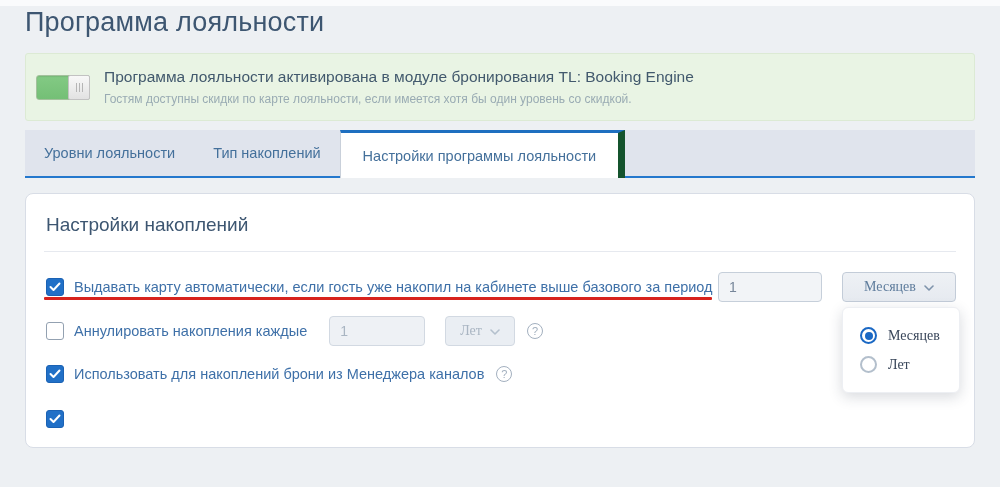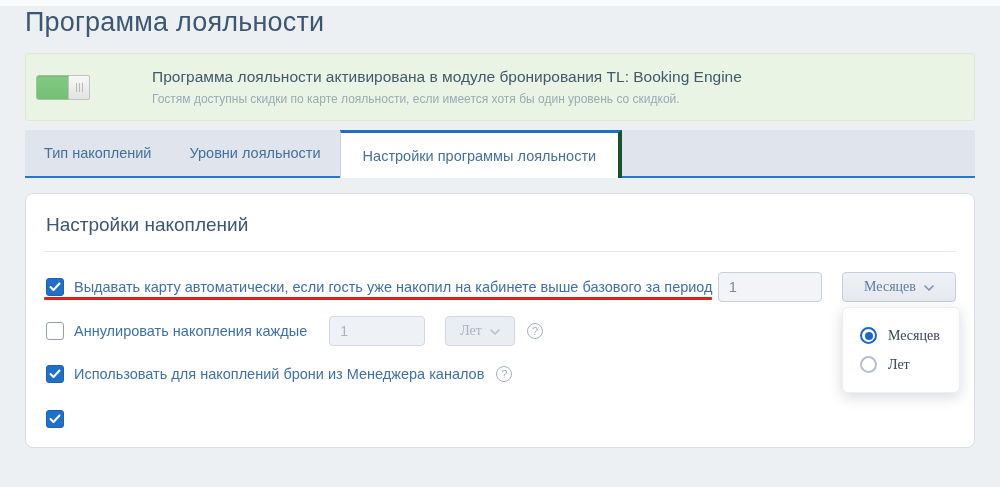--- a/index.html
+++ b/index.html
@@ -23,21 +23,20 @@
   
   .banner {
     margin:15px 25px 0 25px;
     background:#e9f4e4;
     border:1px solid #dcead4;
     border-radius:3px;
     height:68px;
     display:flex;
     align-items:center;
     padding:0 16px 0 10px;
-    gap:48px;
   }
   .toggle {
     width:54px; height:25px;
     border-radius:3px;
     background:linear-gradient(#83ca84,#74bf76);
     border:1px solid #a3c19c;
     position:relative;
     flex:0 0 auto;
     box-shadow:inset 0 1px 1px rgba(0,0,0,.08);
     cursor:pointer;
@@ -68,21 +67,21 @@
     color:#44709b;
     display:flex; align-items:center;
     padding:0 19px;
     cursor:pointer;
     white-space:nowrap;
   }
   .tab.active {
     background:#ffffff;
     border-top:3px solid #1e6fc0;
     border-left:1px solid #c9d0da;
-    border-right:4px solid #14532d;
+    border-right:7px solid #14532d;
     margin-bottom:-2px;
     padding:0 22px;
     z-index:2;
   }
 
   
   .panel {
     margin:15px 25px 0 25px;
     background:#ffffff;
     border:1px solid #d8dde6;
@@ -225,22 +224,22 @@
         <span class="grip"></span>
     </div>
   </div>
   <div class="banner-text">
     <div class="banner-title">Программа лояльности активирована в модуле бронирования TL: Booking Engine</div>
     <div class="banner-subtitle">Гостям доступны скидки по карте лояльности, если имеется хотя бы один уровень со скидкой.</div>
   </div>
 </div>
 
 <div class="tabs">
+  <div class="tab">Уровни лояльности</div>
   <div class="tab">Тип накоплений</div>
-  <div class="tab">Уровни лояльности</div>
   <div class="tab active">Настройки программы лояльности</div>
 </div>
 
 <div class="panel">
   <div class="panel-heading">Настройки накоплений</div>
   <div class="divider"></div>
 
   <div class="row row-1">
     <div class="checkbox checked">
       <svg width="12" height="10" viewBox="0 0 12 10">

